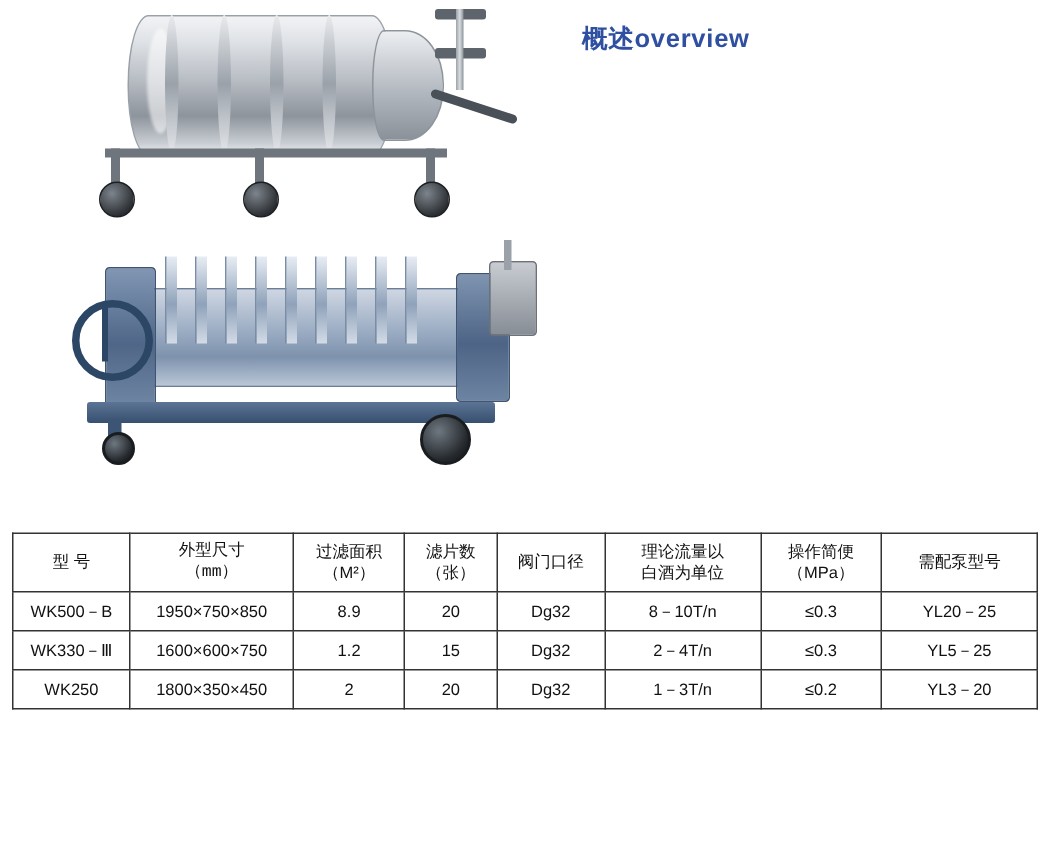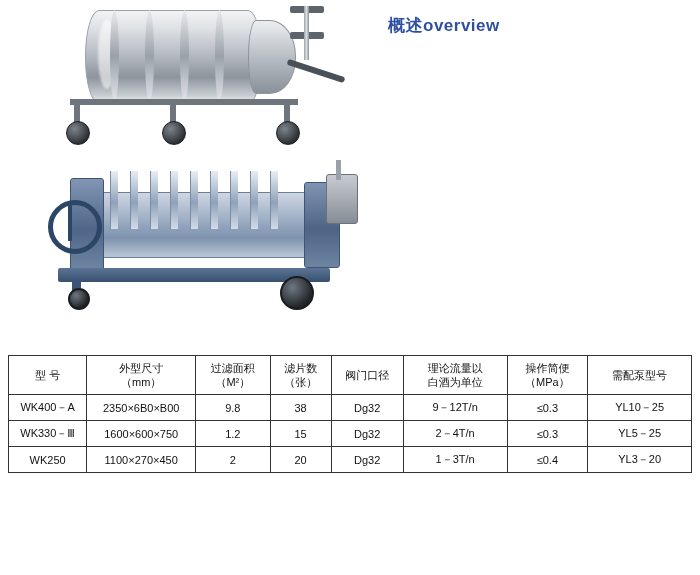--- a/index.html
+++ b/index.html
@@ -300,21 +300,21 @@
   }
   table.spec thead th {
     height: 34px;
     font-weight: normal;
     line-height: 14px;
   }
   table.spec tbody td {
     height: 21px;
   }
   .col0 { width: 78px; }
-  .col1 { width: 108px; }
+  .col1 { width: 108px; font-family: Liberation Mono, monospace; }
   .col2 { width: 74px; }
   .col3 { width: 60px; }
   .col4 { width: 72px; }
   .col5 { width: 106px; }
   .col6 { width: 80px; }
   .col7 { width: 106px; }
 
   .watermark {
     position: absolute;
     right: 6px;
@@ -420,46 +420,46 @@
           <div>操作简便</div>
           <div>（MPa）</div>
         </th>
         <th class="col7">
           <div>需配泵型号</div>
         </th>
       </tr>
     </thead>
     <tbody>
       <tr>
-        <td>WK400－A</td>
-        <td>2350×6B0×B00</td>
-        <td>9.8</td>
-        <td>38</td>
+        <td>WK500－B</td>
+        <td>1950×750×850</td>
+        <td>8.9</td>
+        <td>20</td>
         <td>Dg32</td>
-        <td>9－12T/n</td>
+        <td>8－10T/n</td>
         <td>≤0.3</td>
-        <td>YL10－25</td>
+        <td>YL20－25</td>
       </tr>
       <tr>
         <td>WK330－Ⅲ</td>
         <td>1600×600×750</td>
         <td>1.2</td>
         <td>15</td>
         <td>Dg32</td>
         <td>2－4T/n</td>
         <td>≤0.3</td>
         <td>YL5－25</td>
       </tr>
       <tr>
         <td>WK250</td>
-        <td>1100×270×450</td>
+        <td>1800×350×450</td>
         <td>2</td>
         <td>20</td>
         <td>Dg32</td>
         <td>1－3T/n</td>
-        <td>≤0.4</td>
+        <td>≤0.2</td>
         <td>YL3－20</td>
       </tr>
 
     </tbody>
   </table>
 
 </div>
 
 </body></html>

